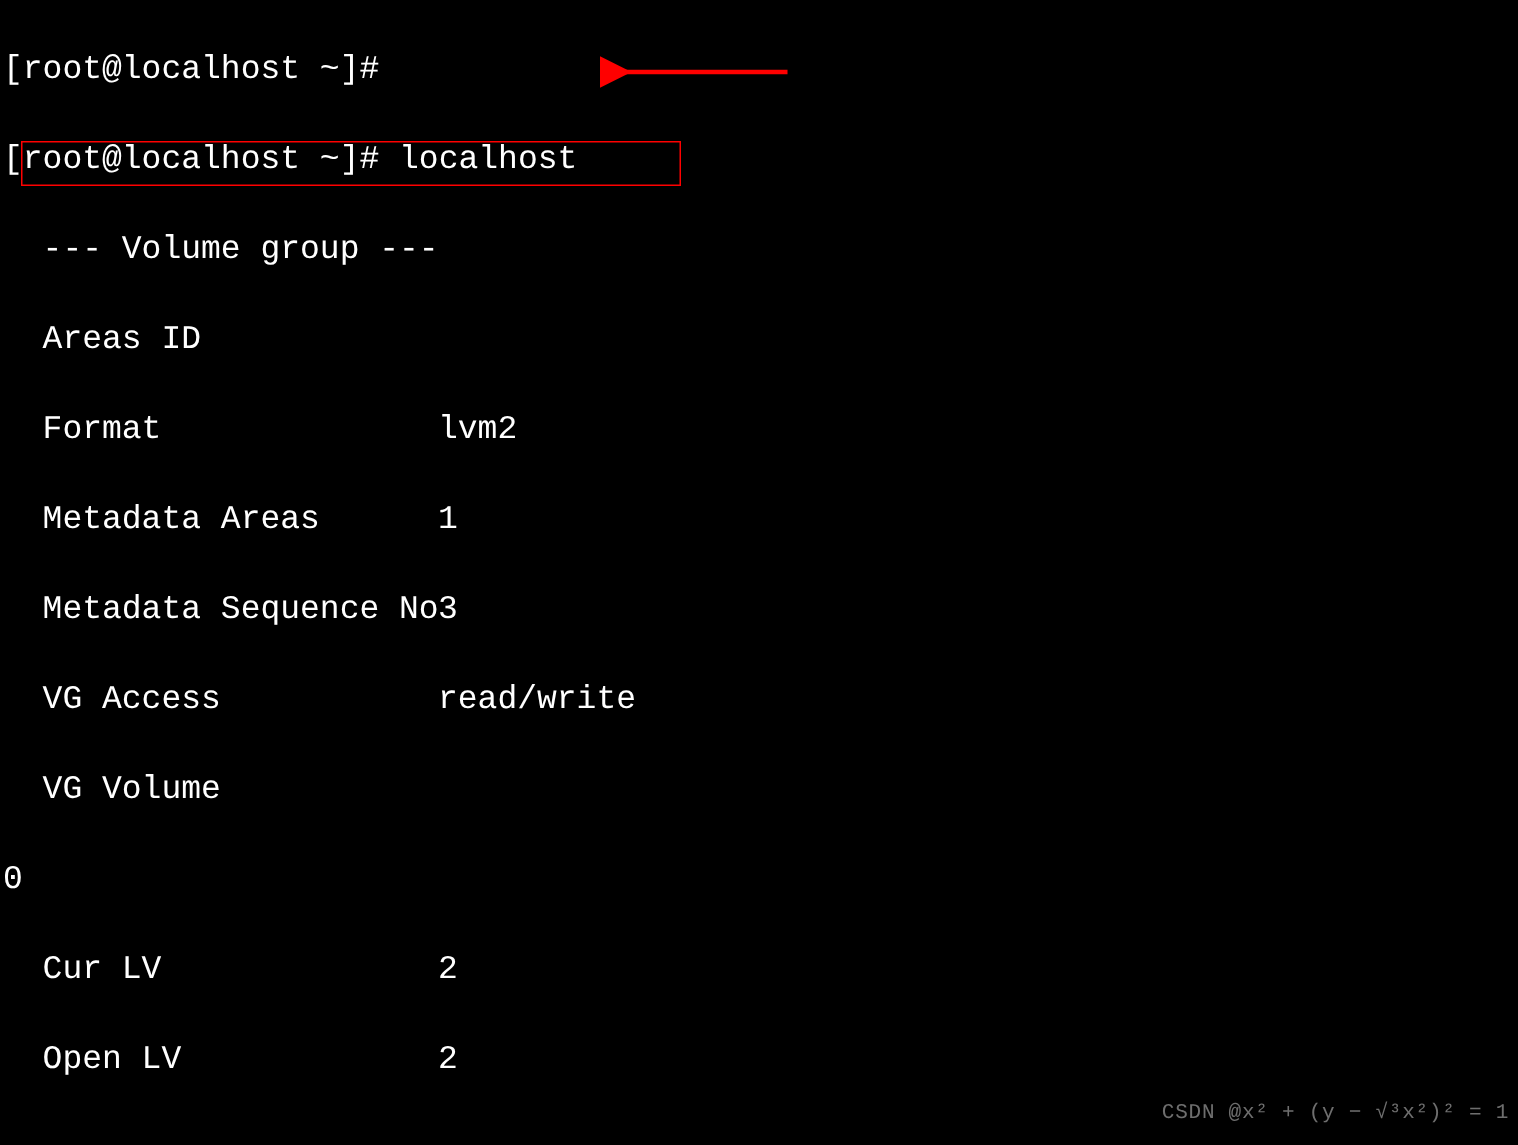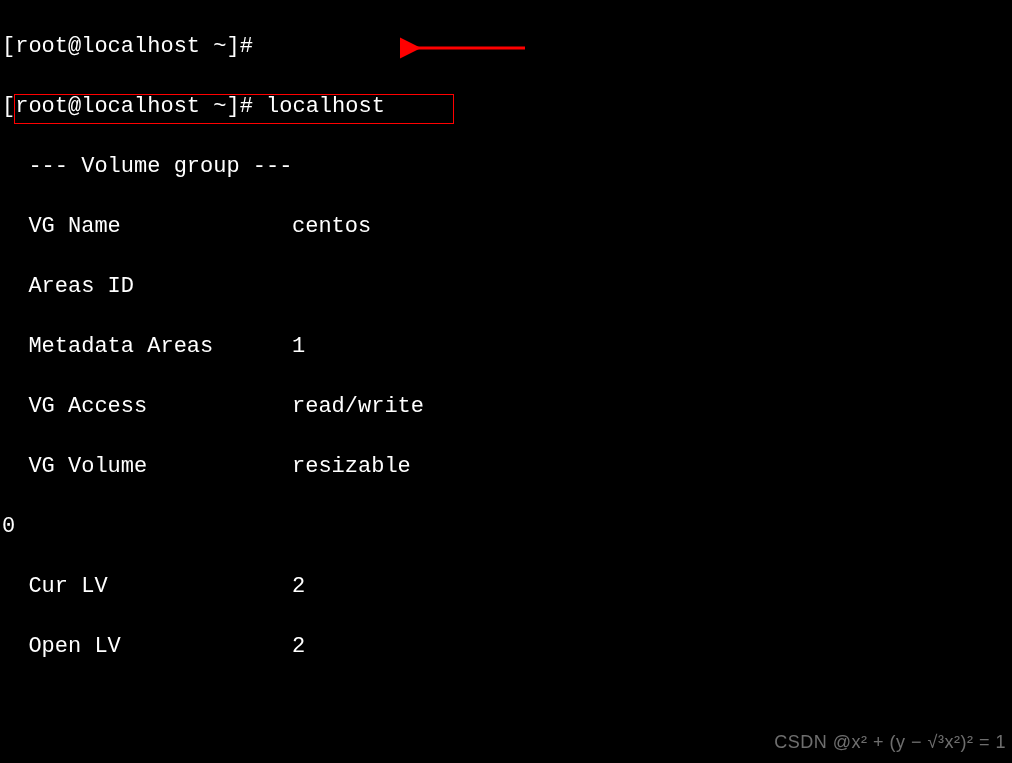--- a/index.html
+++ b/index.html
@@ -26,45 +26,46 @@
     box-sizing: border-box;
   }
   .arrow {
     position: absolute;
     pointer-events: none;
   }
   .watermark {
     position: absolute;
     bottom: 6px;
     right: 6px;
-    font-family: Liberation Sans, sans-serif;
-    font-size: 18px;
+    font-family: Liberation Mono, monospace;
+    font-size: 14px;
     color: rgba(200,200,200,0.55);
     letter-spacing: 0.5px;
   }
   .row {
     display: flex;
   }
   .lbl {
     display: inline-block;
     width: 290px;
   }
 </style>
 </head>
 <body>
 
 <div class="terminal">
 <div><span>[root@localhost ~]#</span></div>
 <div><span>[root@localhost ~]# </span><span>localhost</span></div>
 <div>  --- Volume group ---</div>
-<div class="row"><span class="lbl">  VG Name</span><span>centos</span></div>
 <div class="row"><span class="lbl">  Areas ID</span><span></span></div>
+<div class="row"><span class="lbl">  Format</span><span>lvm2</span></div>
 <div class="row"><span class="lbl">  Metadata Areas</span><span>1</span></div>
+<div class="row"><span class="lbl">  Metadata Sequence No</span><span>3</span></div>
 <div class="row"><span class="lbl">  VG Access</span><span>read/write</span></div>
-<div class="row"><span class="lbl">  VG Volume</span><span>resizable</span></div>
+<div class="row"><span class="lbl">  VG Volume</span></div>
 <div class="row"><span>0</span></div>
 <div class="row"><span class="lbl">  Cur LV</span><span>2</span></div>
 <div class="row"><span class="lbl">  Open LV</span><span>2</span></div>
 
 
 
 
 
 
 

